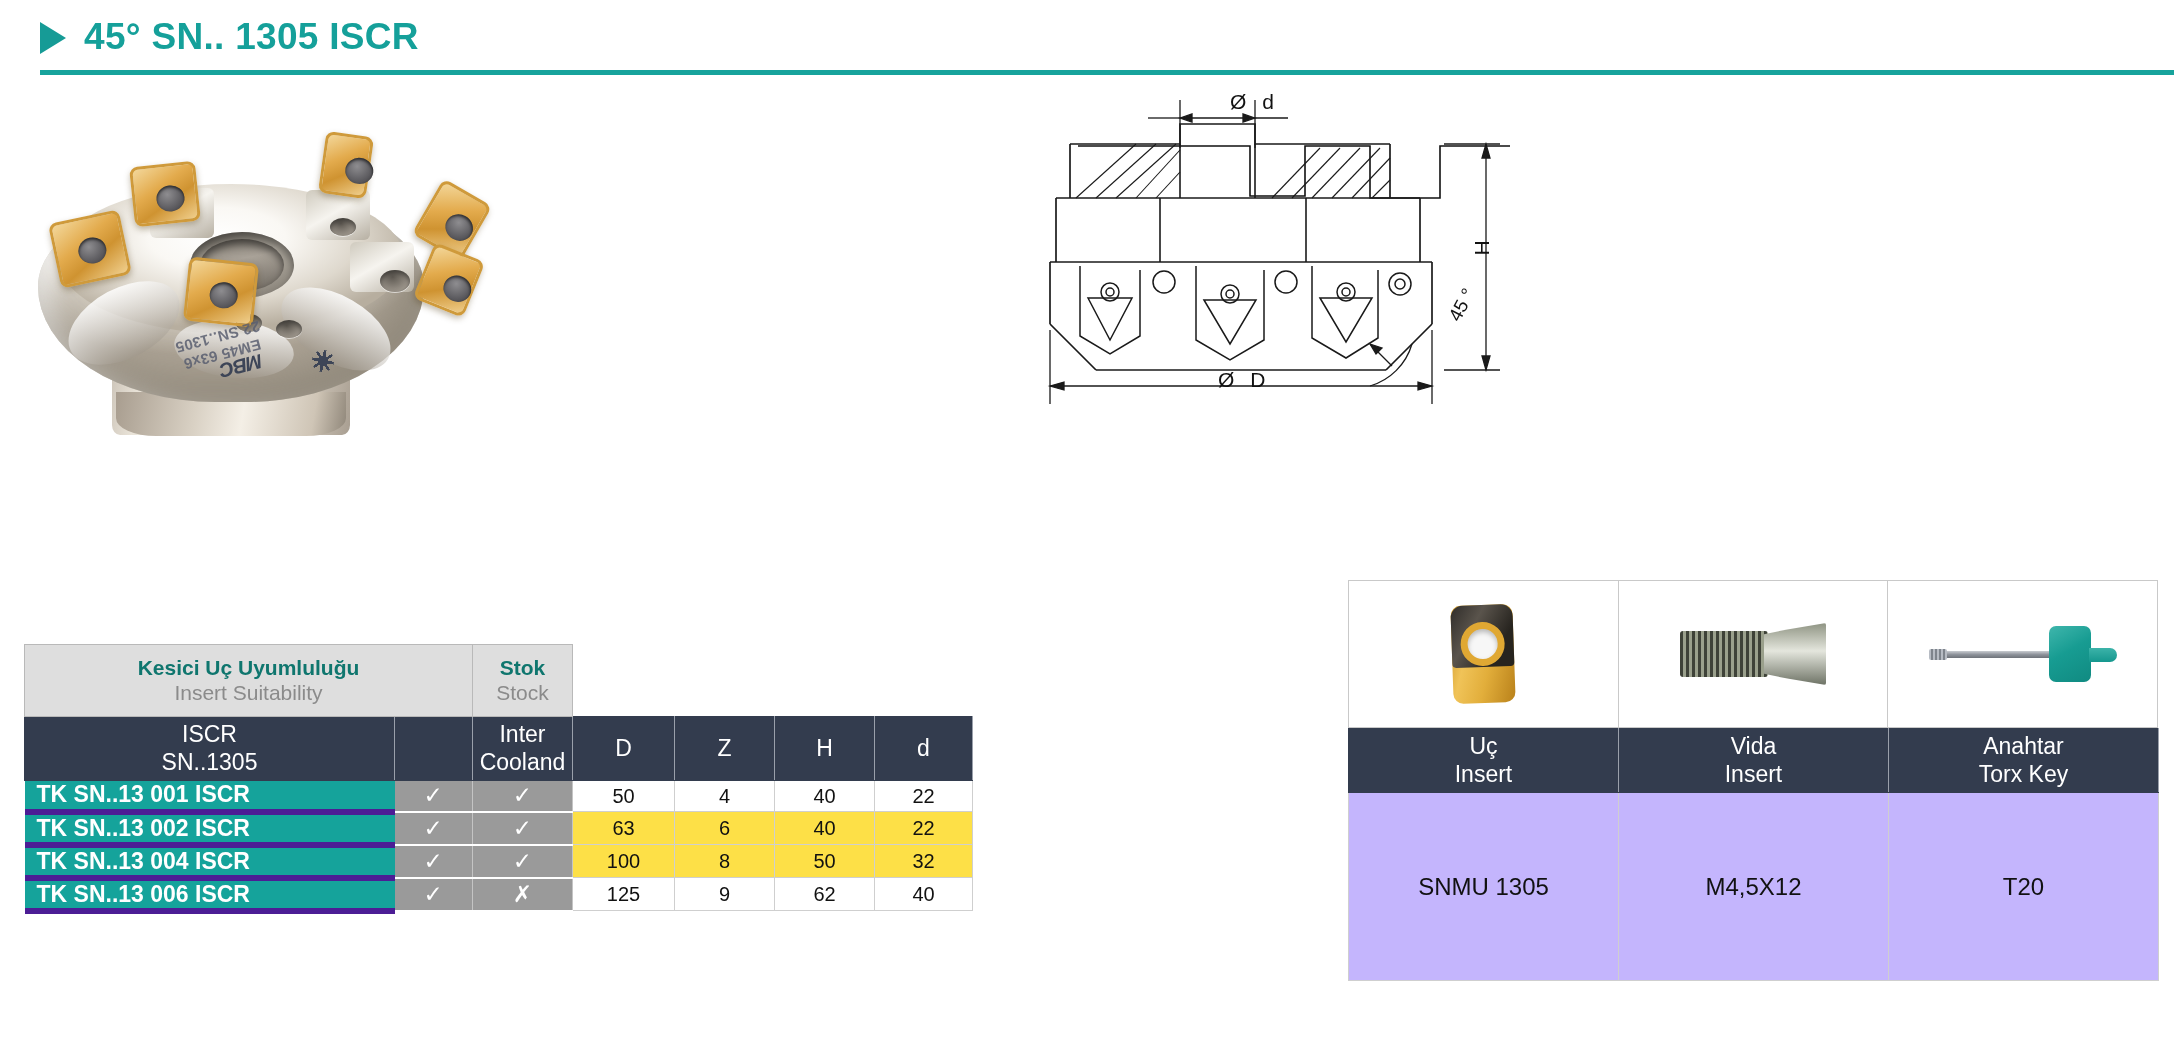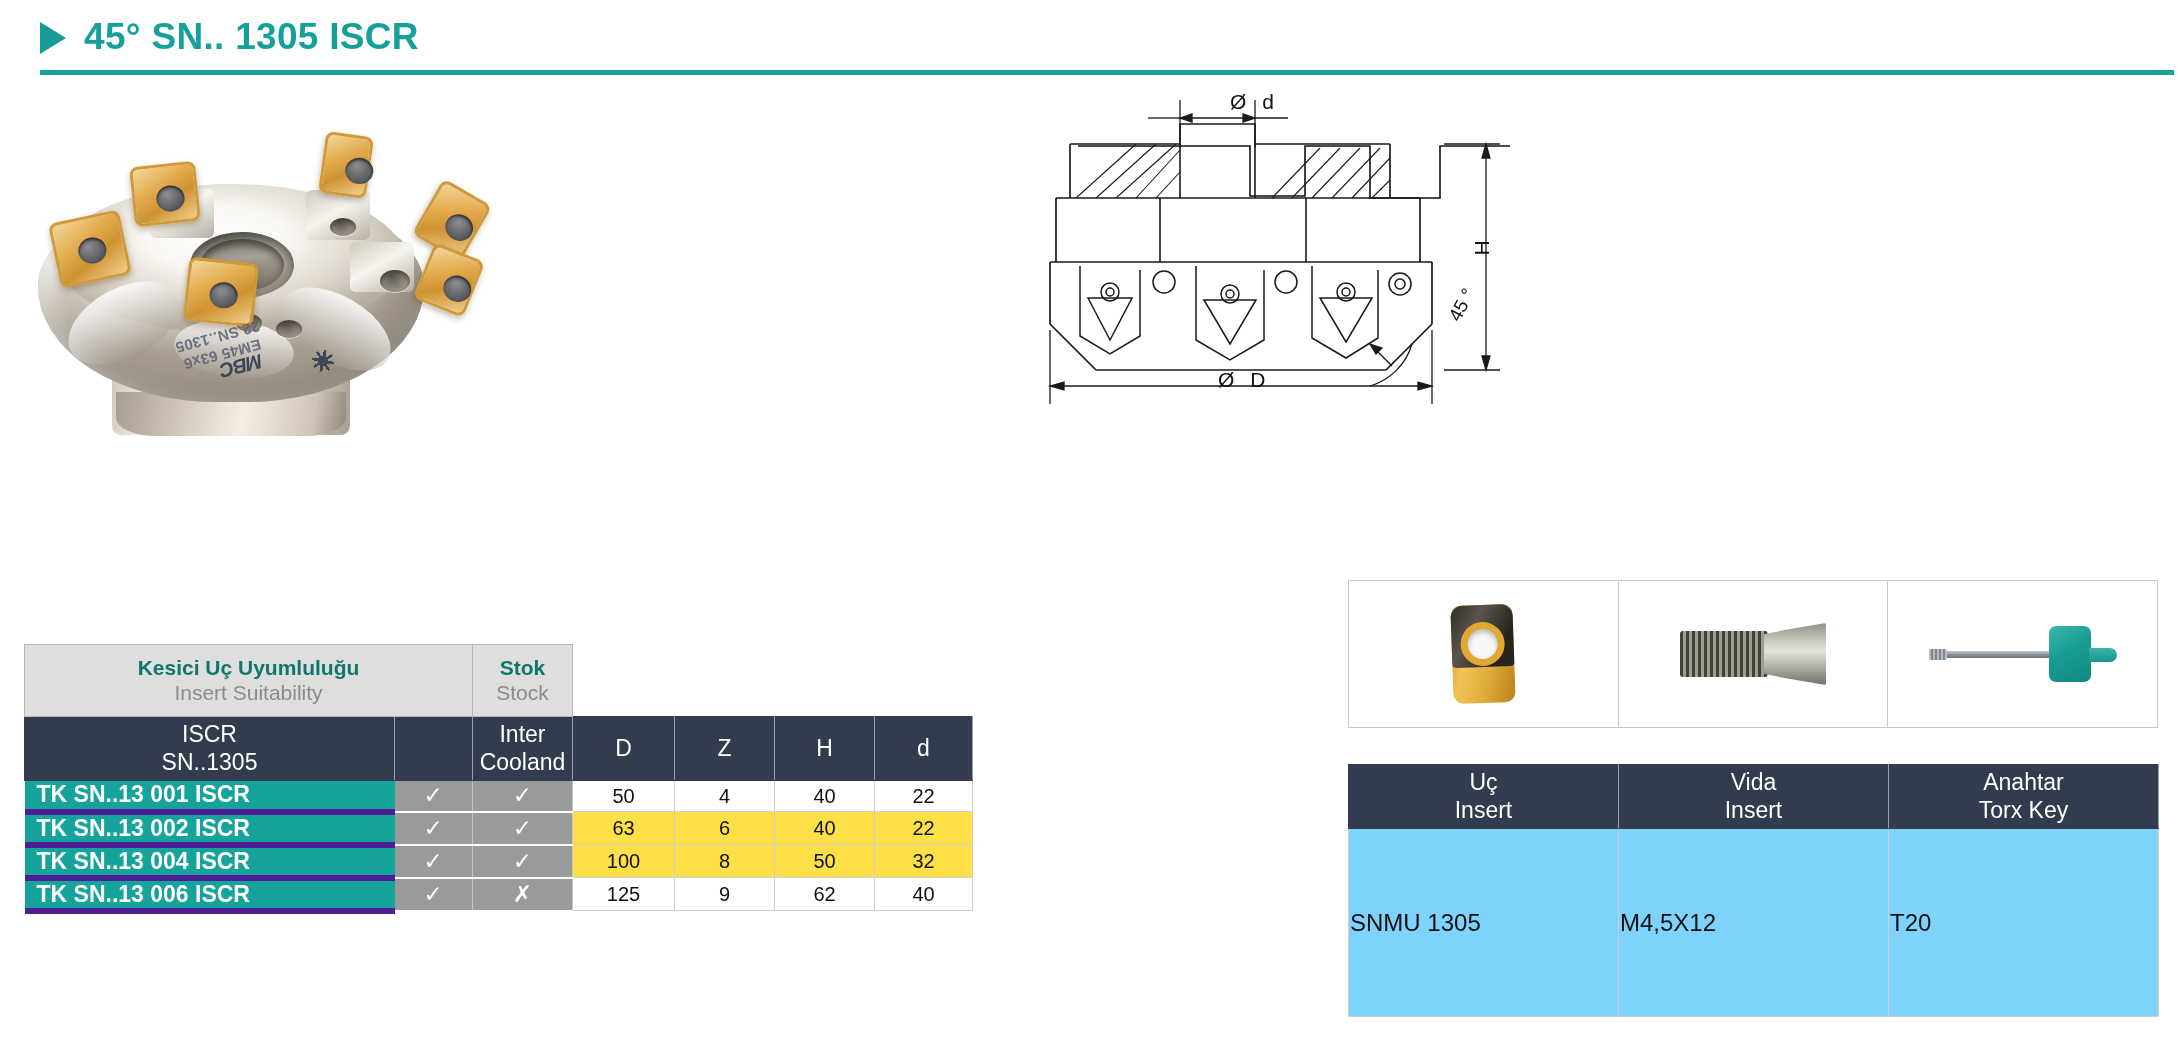--- a/index.html
+++ b/index.html
@@ -255,26 +255,26 @@
   .num-cell {
     text-align: center; color: #111; font-size: 20px;
     border: 1px solid #cfcfcf; border-top: none;
   }
   .row-white .num-cell { background: #ffffff; }
   .row-gray  .num-cell { background: #fde047; }
 
   
   #acc-table {
     position: absolute; left: 1348px; top: 728px;
-    border-collapse: collapse; font-size: 23px; margin-top: 36px;
+    border-collapse: collapse; font-size: 23px;
   }
   #acc-table .col-head { border-right-color: #9aa0ab; }
   .acc-val {
-    color: #111; font-size: 24px;
-    background: #7dd3fc; border: 1px solid #cfcfcf; border-top: none;
+    text-align: center; color: #111; font-size: 24px;
+    background: #c4b5fd; border: 1px solid #cfcfcf; border-top: none;
     height: 188px; vertical-align: middle;
   }
 </style>
 </head>
 <body>
 
 <div id="header">
   <div id="title-row">
     <div id="title-arrow"></div>
     <div id="page-title">45° SN.. 1305 ISCR</div>

